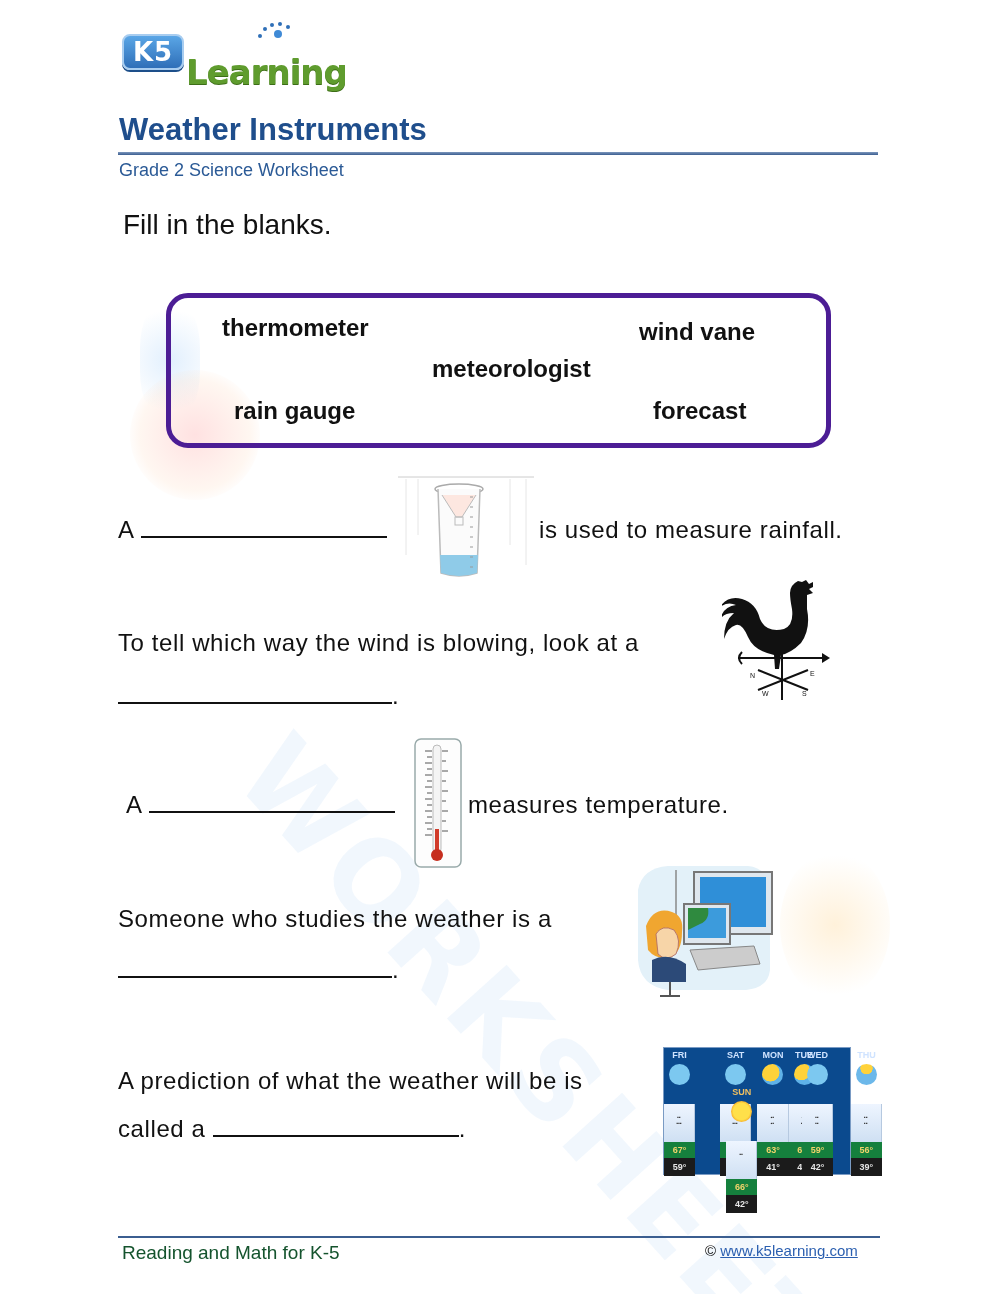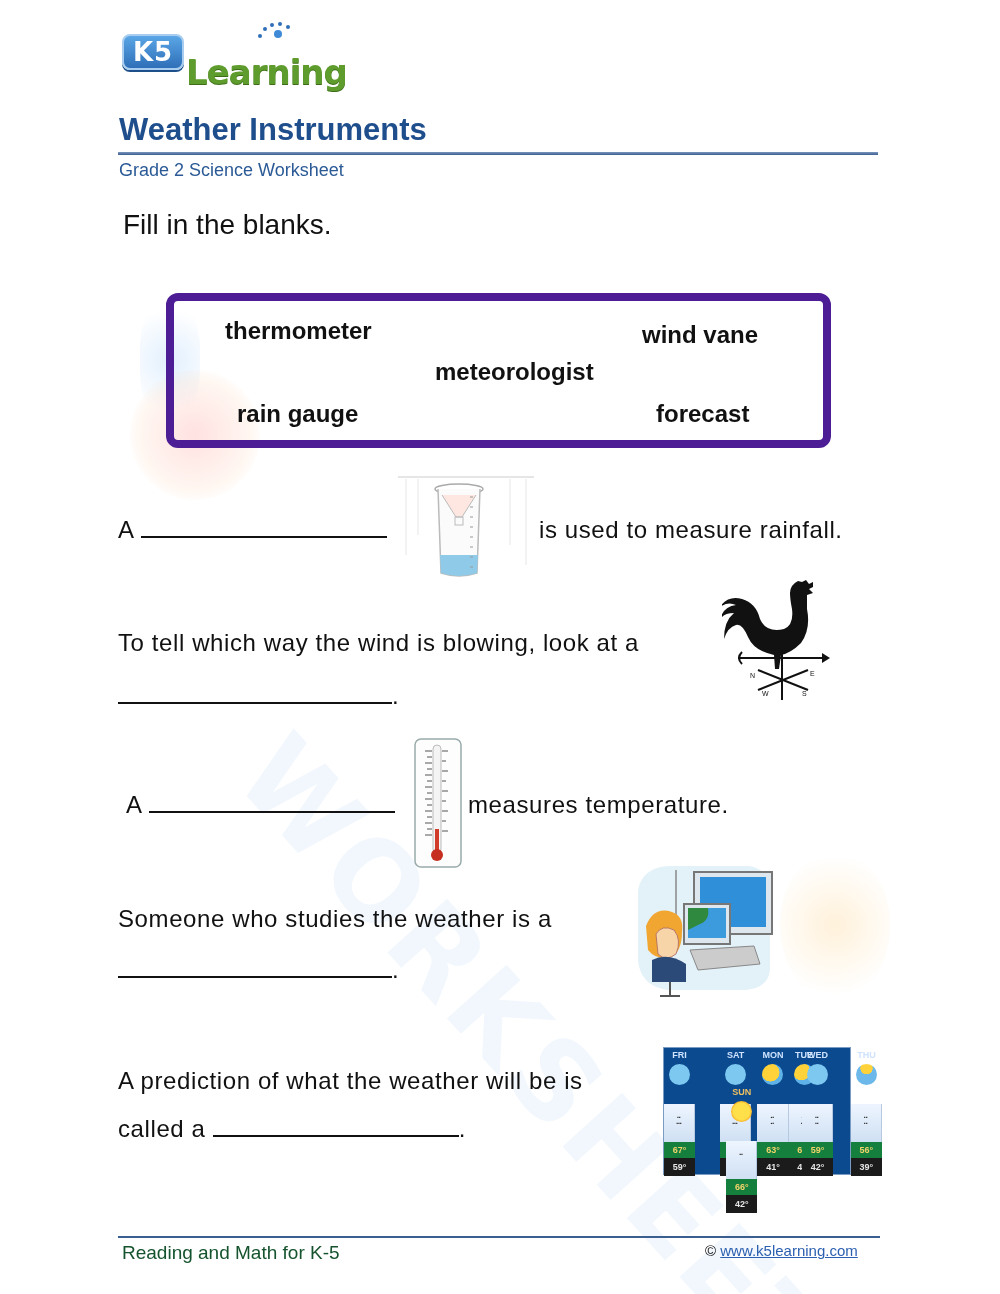--- a/index.html
+++ b/index.html
@@ -28,21 +28,21 @@
   .logo-word { position:absolute; left:64px; top:10px; font-size:34px; font-weight:bold; color:#5f9c2e;
     font-family:"DejaVu Sans", sans-serif; letter-spacing:-1px; text-shadow: 0 1px 0 #3d6e17; margin-top: 20px; }
   .logo-dots { position:absolute; left:132px; top:0; width:46px; height:22px; }
 
   .title { left:119px; top:105px; font-size:31px; font-weight:bold; color:#1f4e8c;margin-top:7px; }
   .rule { left:118px; top:152px; width:760px; height:3px; background: linear-gradient(#7d97bd,#3b5e90); }
   .subtitle { left:119px; top:160px; font-size:18px; color:#2b5a96; }
 
   .instr { left:123px; top:209px; font-size:28px; color:#111; }
 
-  .wordbox { left:166px; top:293px; width:665px; height:155px; border:8px solid #4c1d95; border-radius:12px; }
+  .wordbox { left:166px; top:293px; width:665px; height:155px; border:5px solid #4c1d95; border-radius:22px; }
   .word { position:absolute; font-size:24px; font-weight:bold; color:#111; }
 
   .q { position:absolute; font-size:24px; color:#111; letter-spacing:0.6px; white-space:nowrap; }
   .blank { display:inline-block; border-bottom:2px solid #111; height:22px; vertical-align:baseline; }
 
   
   .img-rain { left:398px; top:475px; width:136px; height:105px; }
   
   .img-vane { left:722px; top:578px; width:112px; height:122px; }
   .img-thermo { left:413px; top:737px; width:50px; height:132px; }

